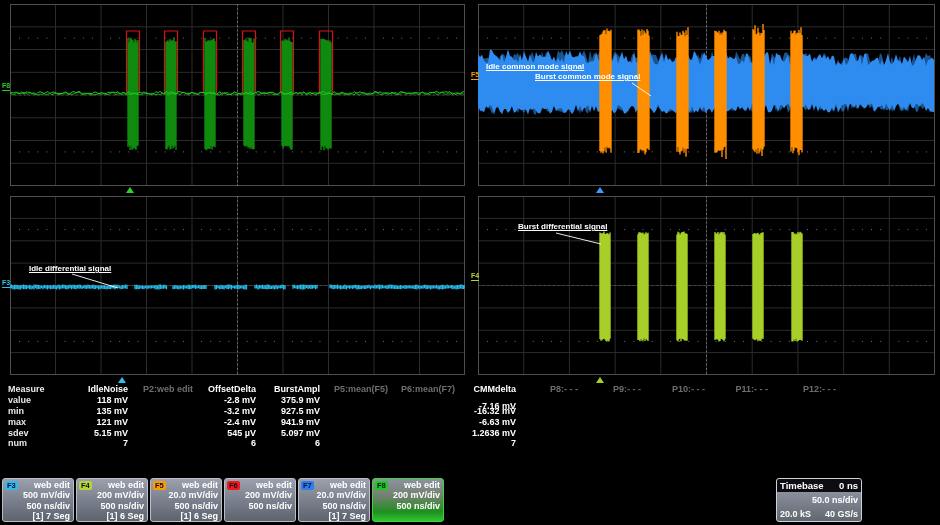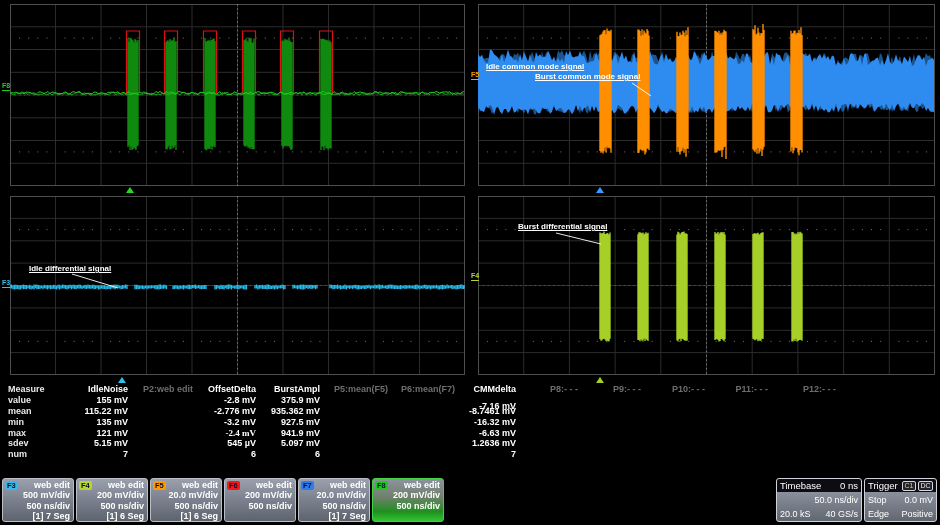--- a/index.html
+++ b/index.html
@@ -27,21 +27,21 @@
   .dbox{width:72px;height:44px;box-sizing:border-box;border:1px solid #b9bec7;border-radius:3px;
         background:linear-gradient(180deg,#9aa0ac,#7d8390 45%,#5e646e);
         font-size:9px;font-weight:bold;color:#fff;padding:1px 3px 0 2px;position:relative;}
   .dbox.sel{background:linear-gradient(180deg,#8d93a0,#70806d 42%,#1f8f1f 78%,#33c433);
         border-color:#3fd43f;}
   .drow{height:10.4px;line-height:10.4px;text-align:right;white-space:nowrap;}
   .drow1{display:flex;justify-content:space-between;align-items:center;}
   .fbadge{font-size:7.5px;font-weight:bold;color:#0a1033;padding:0 2px;border-radius:2px;line-height:9px;}
   
   .tbox{position:absolute;top:478px;height:44px;box-sizing:border-box;border:1px solid #cfd2d8;
-        border-radius:3px;overflow:hidden;z-index:4;font-size:9px;font-weight:normal;color:#fff;
+        border-radius:3px;overflow:hidden;z-index:4;font-size:9px;font-weight:bold;color:#fff;
         background:linear-gradient(180deg,#0c0c12 0,#0c0c12 31%,#8a909c 32%,#61676f 100%);}
   .thdr{height:14px;line-height:14px;display:flex;justify-content:space-between;
         padding:0 3px;font-size:9.5px;}
   .trow{height:14px;line-height:14px;display:flex;justify-content:space-between;padding:0 3px;}
   .trow.rt{justify-content:flex-end;}
   .badge{display:inline-block;border:1px solid #d8d8d8;border-radius:2px;background:#22222a;
          font-size:7px;line-height:8px;padding:0 1.5px;margin-left:2px;vertical-align:middle;}
   .badge.c1{color:#ffcf40;}
   .badge.dc{color:#e8e8e8;}
 </style>
@@ -126,68 +126,53 @@
         <div class="mcell inactive" style="width: 67px;">P6:mean(F7)</div>
         <div class="mcell" style="width: 61px;">CMMdelta</div>
         <div class="mcell inactive" style="width: 62px;">P8:- - -</div>
         <div class="mcell inactive" style="width: 63px;">P9:- - -</div>
         <div class="mcell inactive" style="width: 64px;">P10:- - -</div>
         <div class="mcell inactive" style="width: 63px;">P11:- - -</div>
         <div class="mcell inactive" style="width: 68px;">P12:- - -</div>
       </div>
       <div class="mrow">
         <div class="mcell mlab" style="width: 64px;">value</div>
-        <div class="mcell" style="width: 66px;">155 mV</div>
+        <div class="mcell" style="width: 66px;">118 mV</div>
         <div class="mcell" style="width: 65px;"></div>
         <div class="mcell" style="width: 63px;">-2.8 mV</div>
         <div class="mcell" style="width: 64px;">375.9 mV</div>
         <div class="mcell" style="width: 68px;"></div>
         <div class="mcell" style="width: 67px;"></div>
         <div class="mcell" style="width: 61px; margin-top: 6px;">-7.16 mV</div>
         <div class="mcell" style="width: 62px;"></div>
         <div class="mcell" style="width: 63px;"></div>
         <div class="mcell" style="width: 64px;"></div>
         <div class="mcell" style="width: 63px;"></div>
         <div class="mcell" style="width: 68px;"></div>
       </div>
       <div class="mrow">
-        <div class="mcell mlab" style="width: 64px;">mean</div>
-        <div class="mcell" style="width: 66px;">115.22 mV</div>
-        <div class="mcell" style="width: 65px;"></div>
-        <div class="mcell" style="width: 63px;">-2.776 mV</div>
-        <div class="mcell" style="width: 64px;">935.362 mV</div>
-        <div class="mcell" style="width: 68px;"></div>
-        <div class="mcell" style="width: 67px;"></div>
-        <div class="mcell" style="width: 61px;">-8.7461 mV</div>
-        <div class="mcell" style="width: 62px;"></div>
-        <div class="mcell" style="width: 63px;"></div>
-        <div class="mcell" style="width: 64px;"></div>
-        <div class="mcell" style="width: 63px;"></div>
-        <div class="mcell" style="width: 68px;"></div>
-      </div>
-      <div class="mrow">
         <div class="mcell mlab" style="width: 64px;">min</div>
         <div class="mcell" style="width: 66px;">135 mV</div>
         <div class="mcell" style="width: 65px;"></div>
         <div class="mcell" style="width: 63px;">-3.2 mV</div>
         <div class="mcell" style="width: 64px;">927.5 mV</div>
         <div class="mcell" style="width: 68px;"></div>
         <div class="mcell" style="width: 67px;"></div>
         <div class="mcell" style="width: 61px;">-16.32 mV</div>
         <div class="mcell" style="width: 62px;"></div>
         <div class="mcell" style="width: 63px;"></div>
         <div class="mcell" style="width: 64px;"></div>
         <div class="mcell" style="width: 63px;"></div>
         <div class="mcell" style="width: 68px;"></div>
       </div>
       <div class="mrow">
         <div class="mcell mlab" style="width: 64px;">max</div>
         <div class="mcell" style="width: 66px;">121 mV</div>
         <div class="mcell" style="width: 65px;"></div>
-        <div class="mcell" style="width: 63px; font-family: Liberation Serif, serif;">-2.4 mV</div>
+        <div class="mcell" style="width: 63px;">-2.4 mV</div>
         <div class="mcell" style="width: 64px;">941.9 mV</div>
         <div class="mcell" style="width: 68px;"></div>
         <div class="mcell" style="width: 67px;"></div>
         <div class="mcell" style="width: 61px;">-6.63 mV</div>
         <div class="mcell" style="width: 62px;"></div>
         <div class="mcell" style="width: 63px;"></div>
         <div class="mcell" style="width: 64px;"></div>
         <div class="mcell" style="width: 63px;"></div>
         <div class="mcell" style="width: 68px;"></div>
       </div>
@@ -284,27 +269,13 @@
     </div>
     <div class="trow rt">
       <span>50.0 ns/div</span>
     </div>
     <div class="trow">
       <span>20.0 kS</span>
       <span>40 GS/s</span>
     </div>
   </div>
 
-  <div class="tbox" style="left:864px;width:73px;">
-    <div class="thdr">
-      <span>Trigger</span>
-      <span><span class="badge c1">C1</span><span class="badge dc">DC</span></span>
-    </div>
-    <div class="trow">
-      <span>Stop</span>
-      <span>0.0 mV</span>
-    </div>
-    <div class="trow">
-      <span>Edge</span>
-      <span>Positive</span>
-    </div>
-  </div>
 </div>
 
 </body></html>

